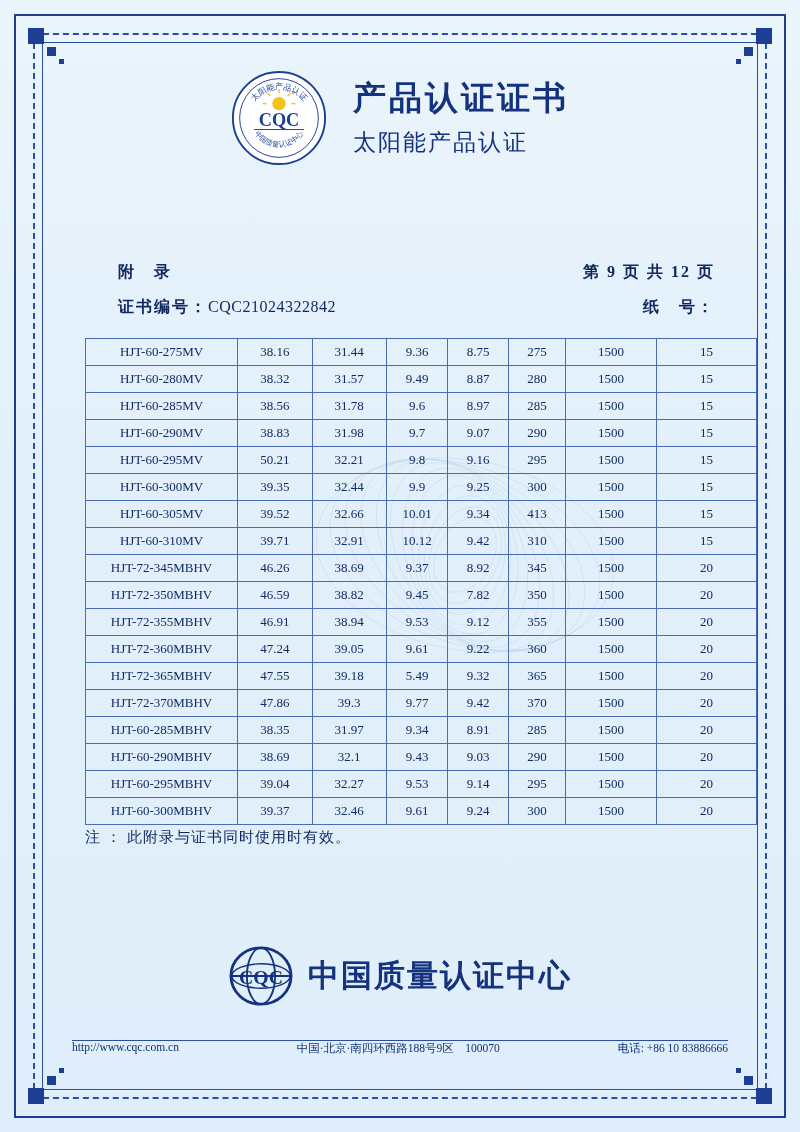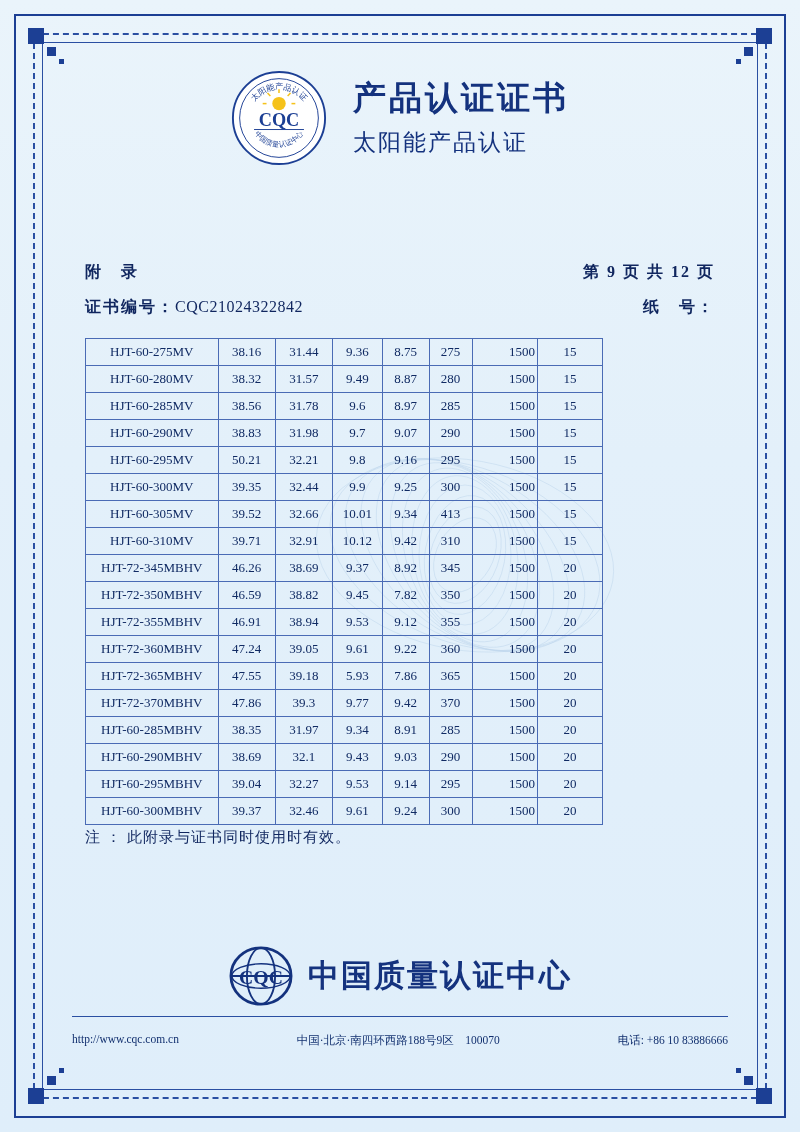--- a/index.html
+++ b/index.html
@@ -141,37 +141,38 @@
     align-items: baseline;
     font-size: 16px;
     letter-spacing: 1px;
   }
   .meta-row + .meta-row {
     margin-top: 14px;
   }
   .meta-left {
     font-weight: bold;
     letter-spacing: 2px;
+    margin-left: 33px;
   }
   .meta-right {
     font-weight: bold;
     letter-spacing: 2px;
   }
   .meta-value {
     font-weight: normal;
     letter-spacing: 0.5px;
     text-align: right;
   }
 
   
   .table-wrap {
     position: absolute;
     left: 85px;
     top: 338px;
-    width: 518px;
+    width: 672px;
   }
   table.spec {
     border-collapse: collapse;
     width: 100%;
     background: transparent;
   }
   table.spec td {
     border: 1px solid #4a6bb5;
     height: 26px;
     font-size: 13px;
@@ -180,21 +181,21 @@
     padding: 0 2px;
     font-family: "Liberation Serif", "DejaVu Serif", serif;
     white-space: nowrap;
   }
   table.spec td.model {
     width: 150px;
   }
   table.spec td.c2, table.spec td.c3 { width: 72px; }
   table.spec td.c4, table.spec td.c5 { width: 58px; }
   table.spec td.c6 { width: 54px; }
-  table.spec td.c7 { width: 90px; text-align: right; }
+  table.spec td.c7 { width: 90px; }
   table.spec td.c8 { width: 100px; }
 
   .note {
     position: absolute;
     left: 85px;
     top: 828px;
     font-size: 15px;
     color: #10265f;
     letter-spacing: 1px;
   }
@@ -219,23 +220,23 @@
   .footer-company {
     font-size: 31px;
     font-weight: bold;
     color: #14327e;
     letter-spacing: 2px;
   }
   .footer-bar {
     position: absolute;
     left: 72px;
     right: 72px;
-    top: 1016px;
+    top: 1040px;
     border-top: 1px solid #2a4fa2;
-    padding-top: 16px;
+    padding-top: 0;
     display: flex;
     justify-content: space-between;
     font-size: 11.5px;
     color: #12306f;
     font-family: "Liberation Serif", "DejaVu Serif", serif;
   }
   .footer-bar .mid { }
 </style>
 </head>
 <body>
@@ -446,22 +447,22 @@
             <td class="c4">9.61</td>
             <td class="c5">9.22</td>
             <td class="c6">360</td>
             <td class="c7">1500</td>
             <td class="c8">20</td>
           </tr>
           <tr>
             <td class="model">HJT-72-365MBHV</td>
             <td class="c2">47.55</td>
             <td class="c3">39.18</td>
-            <td class="c4">5.93</td>
-            <td class="c5">7.86</td>
+            <td class="c4">5.49</td>
+            <td class="c5">9.32</td>
             <td class="c6">365</td>
             <td class="c7">1500</td>
             <td class="c8">20</td>
           </tr>
           <tr>
             <td class="model">HJT-72-370MBHV</td>
             <td class="c2">47.86</td>
             <td class="c3">39.3</td>
             <td class="c4">9.77</td>
             <td class="c5">9.42</td>

